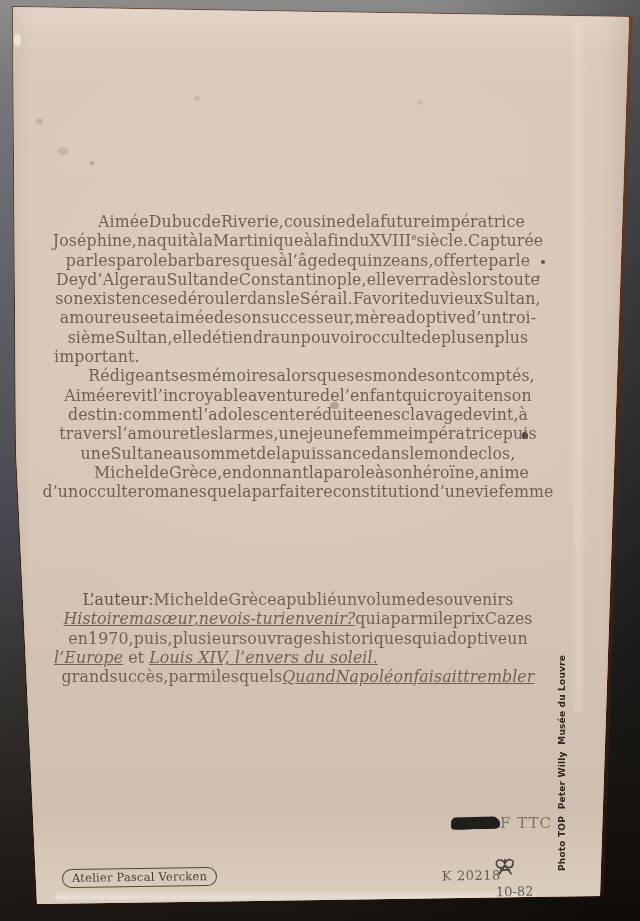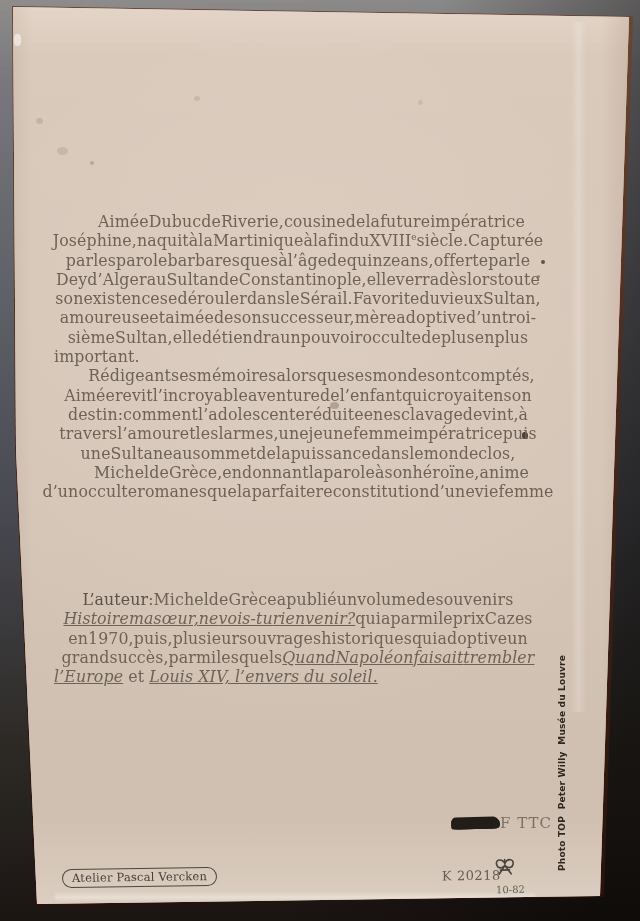--- a/index.html
+++ b/index.html
@@ -72,21 +72,21 @@
     font-size:9px;font-weight:bold;letter-spacing:0.2px;color:#2f2822;white-space:pre;
   }
 
   .studio-oval{
     position:absolute;left:62px;top:868px;
     border:1.2px solid #4e463e;border-radius:11px;
     padding:1px 9px 2px 9px;font-size:11.5px;color:#453e36;letter-spacing:0.2px;
     transform:rotate(-0.8deg);
   }
   .print-code{position:absolute;left:442px;top:868px;font-size:13px;color:#675d53;letter-spacing:0.5px;transform:rotate(-1deg);}
-  .date-code{position:absolute;left:496px;top:884px;font-size:10px;color:#675d53;transform:rotate(-1deg);}
+  .date-code{position:absolute;left:496px;top:884px;font-size:13px;color:#675d53;transform:rotate(-1deg);}
   .logo{position:absolute;left:492px;top:855px;width:26px;height:28px;transform:rotate(-2deg);}
 </style>
 </head>
 <body>
 
 <div class="book-under"></div>
 
 <div class="book">
 
   <div class="crease"></div>
@@ -313,31 +313,31 @@
         <span class="w"><span>en</span></span>
         <span class="w"><span>1970,</span></span>
         <span class="w"><span>puis,</span></span>
         <span class="w"><span>plusieurs</span></span>
         <span class="w"><span>ouvrages</span></span>
         <span class="w"><span>historiques</span></span>
         <span class="w"><span>qui</span></span>
         <span class="w"><span>adoptive</span></span>
         <span class="w"><span>un</span></span>
       </div>
+      <div class="line"><span class="it">l’Europe</span><span> et </span><span class="it">Louis XIV, l’envers du soleil.</span></div>
       <div class="line just">
         <span class="w"><span>grand</span></span>
         <span class="w"><span>succès,</span></span>
         <span class="w"><span>parmi</span></span>
         <span class="w"><span>lesquels</span></span>
         <span class="w"><span class="it">Quand</span></span>
         <span class="w"><span class="it">Napoléon</span></span>
         <span class="w"><span class="it">faisait</span></span>
         <span class="w"><span class="it">trembler</span></span>
       </div>
-      <div class="line"><span class="it">l’Europe</span><span> et </span><span class="it">Louis XIV, l’envers du soleil.</span></div>
     </div>
 
   <div class="price-row">
     <div class="scribble"></div>
     <span class="price-label">F TTC</span>
   </div>
 
   <div class="photo-credit">Photo TOP  Peter Willy  Musée du Louvre</div>
 
   <div class="studio-oval">Atelier Pascal Vercken</div>

